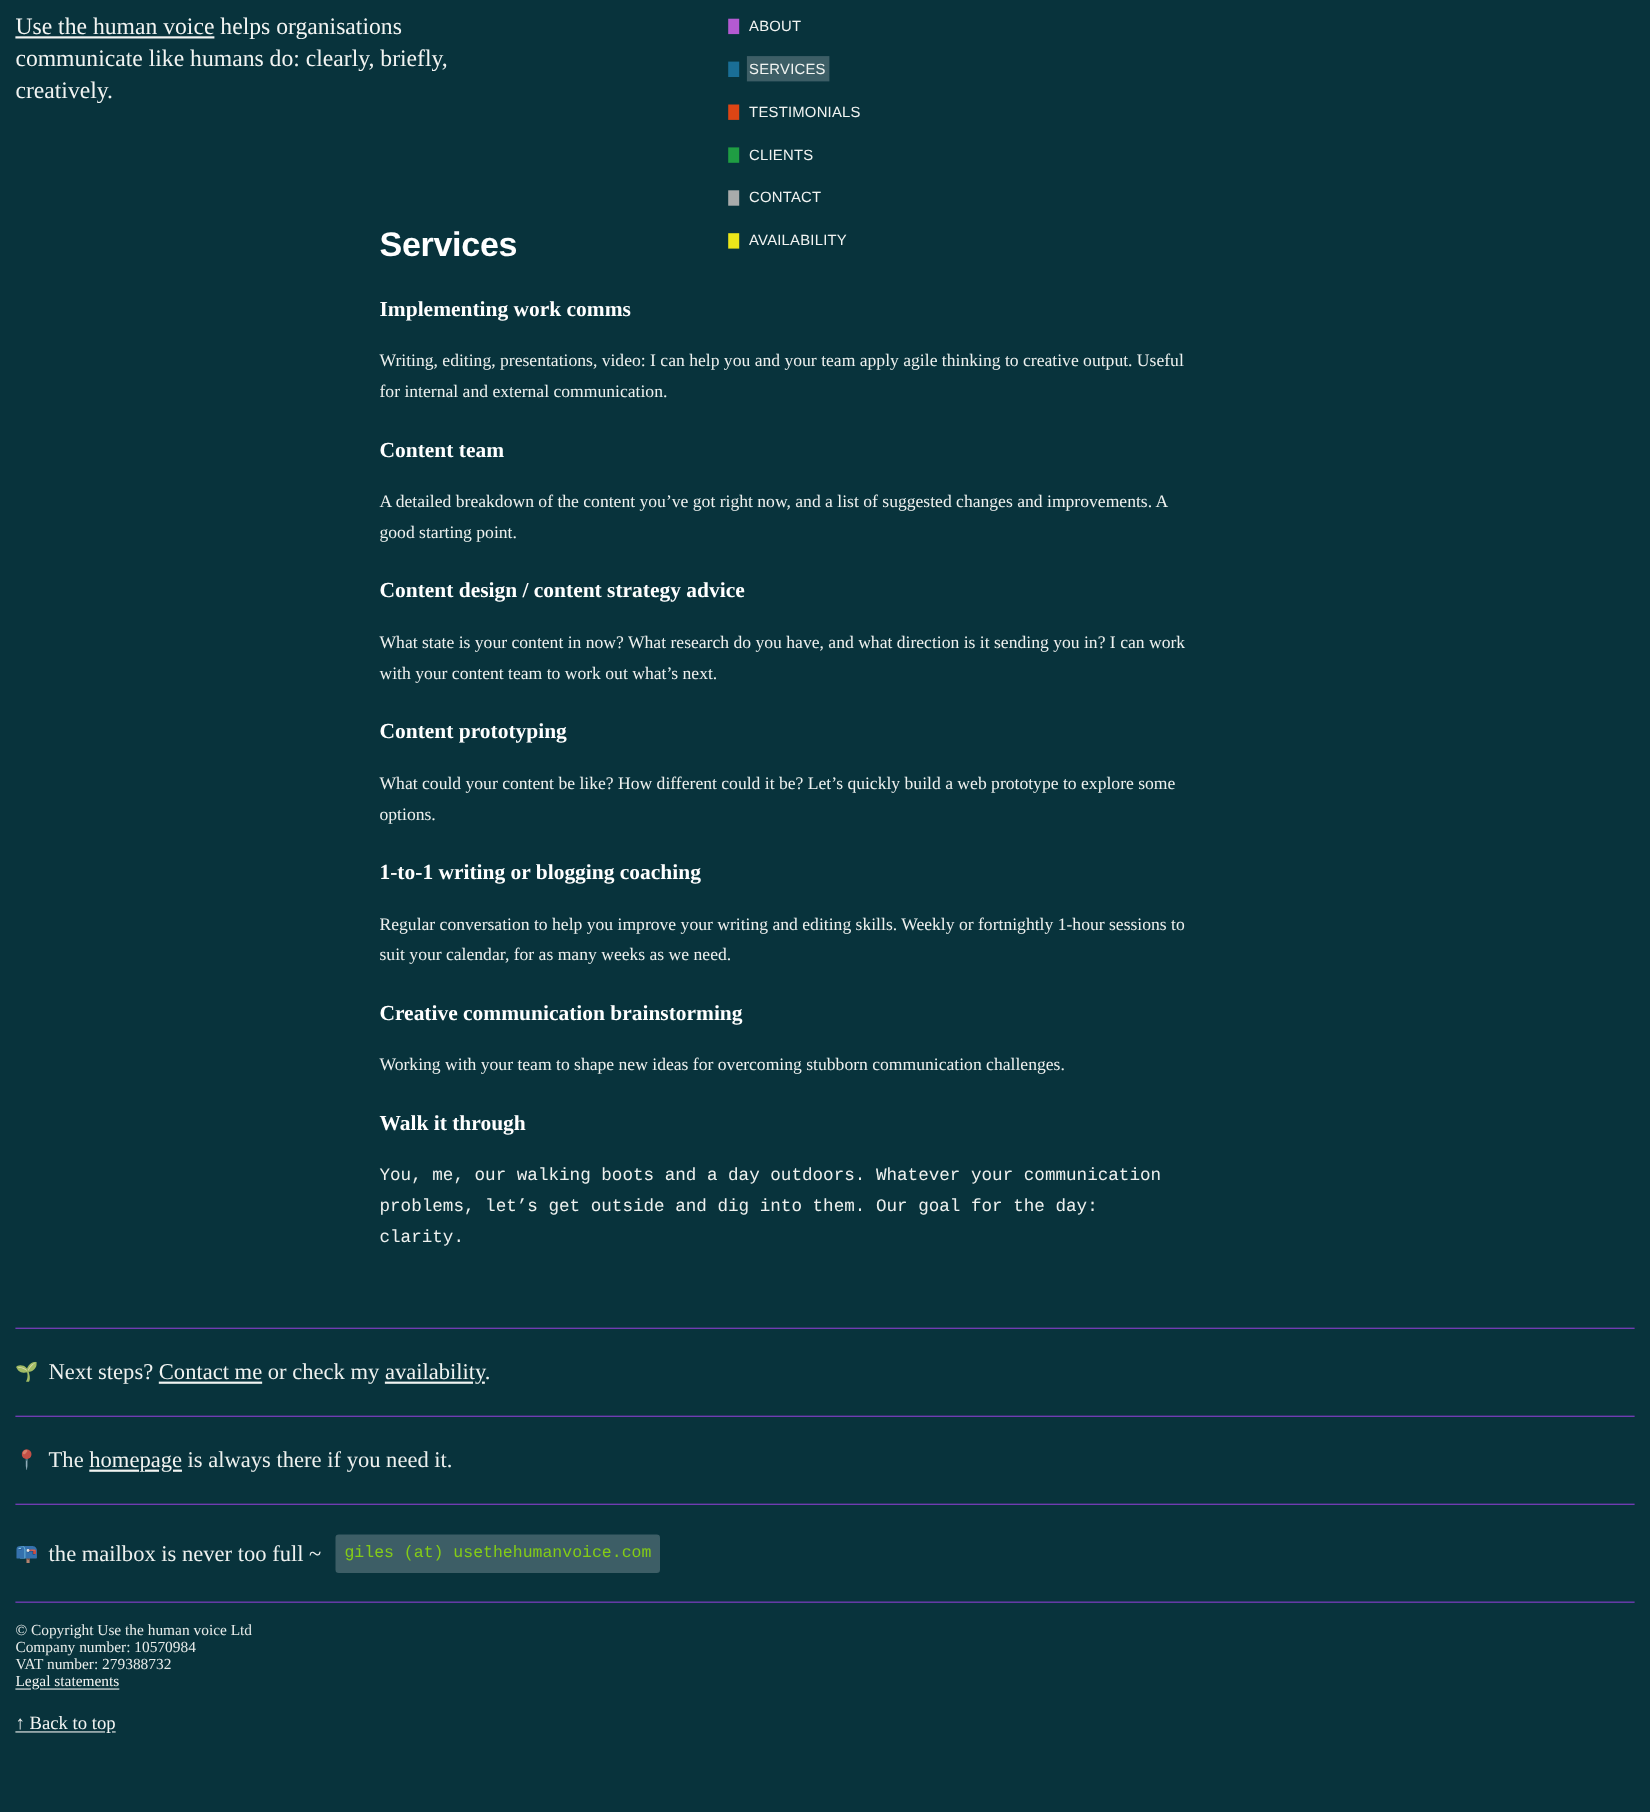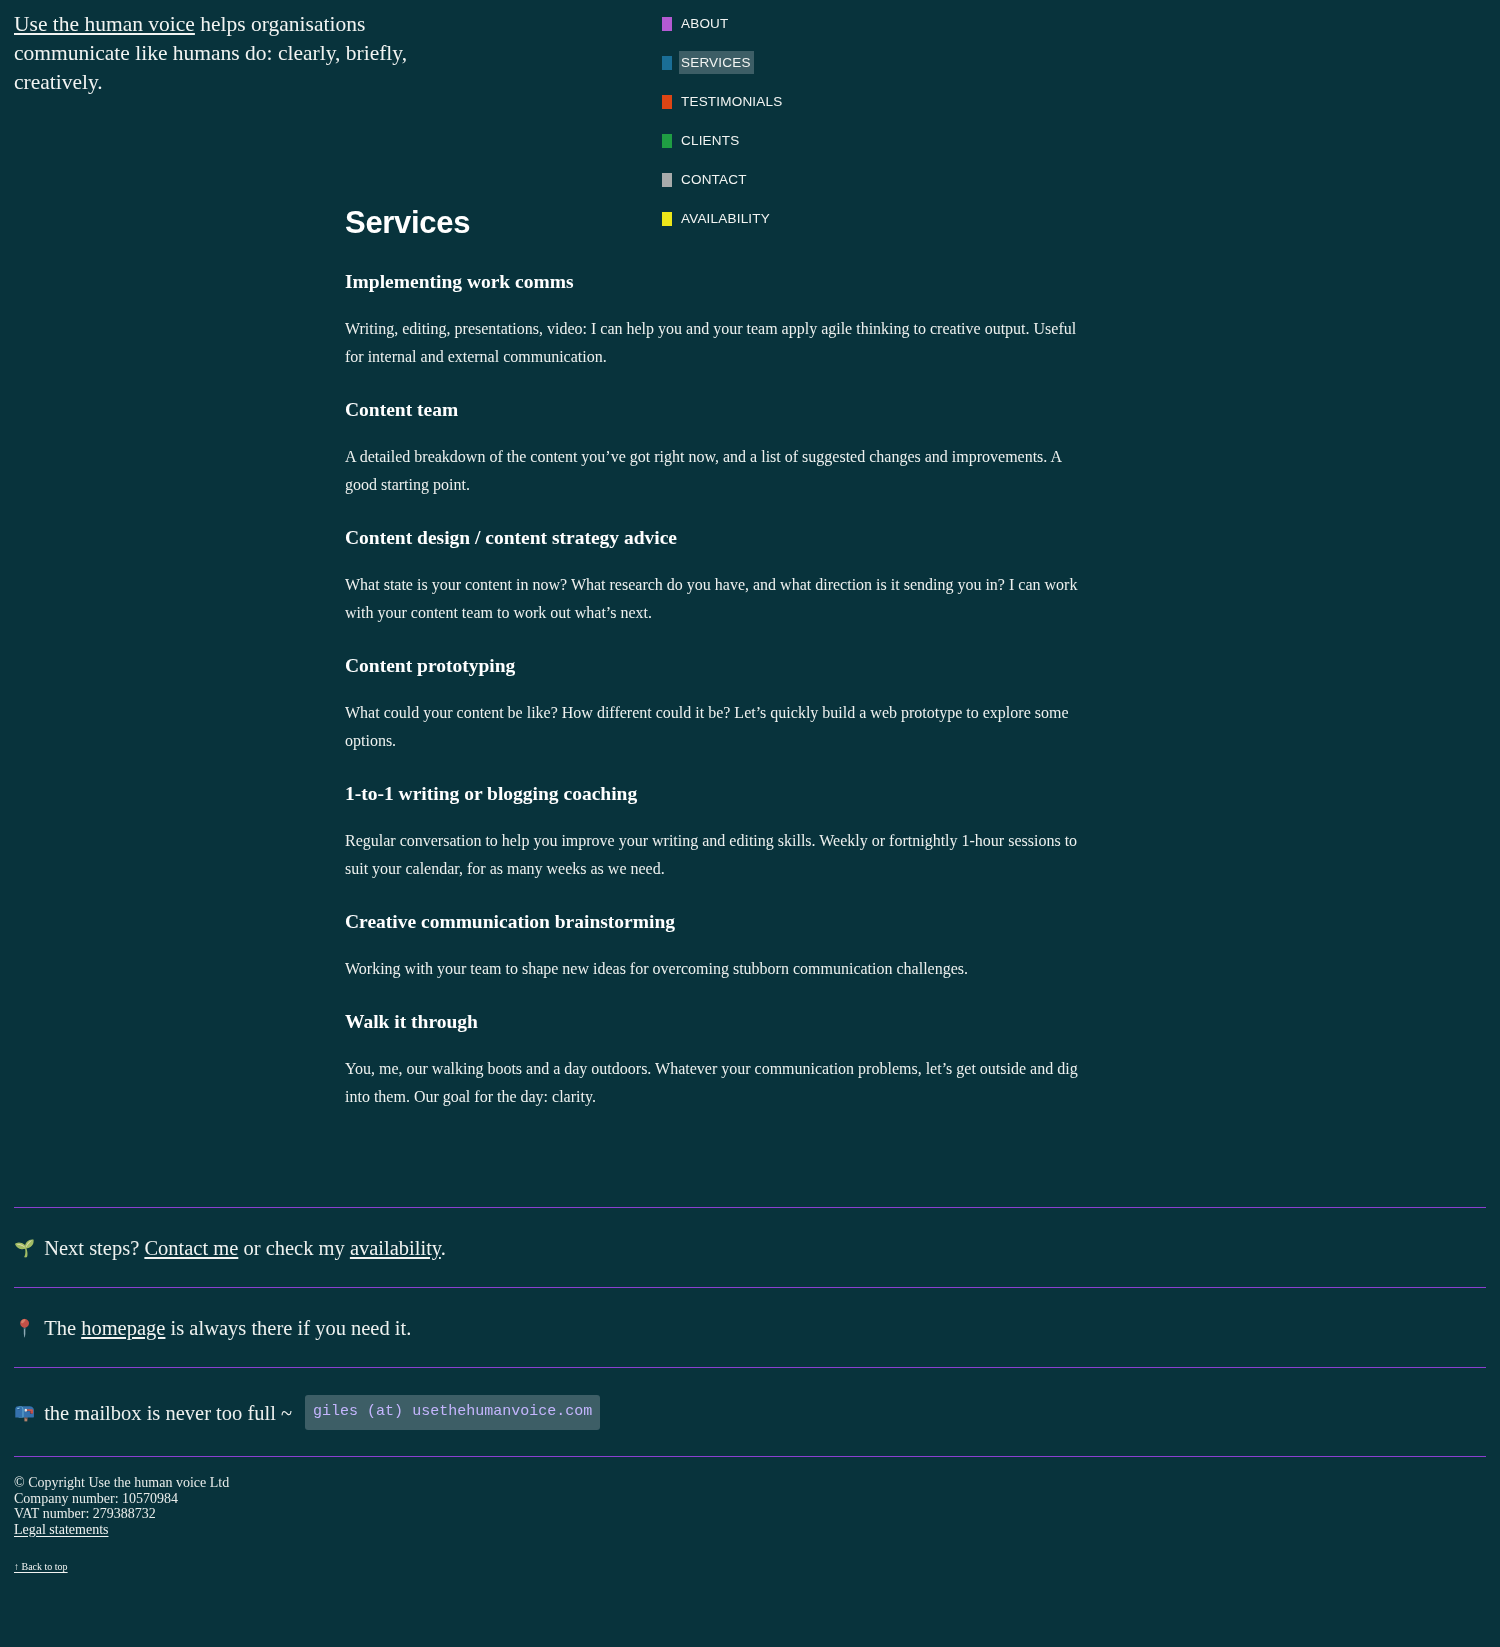--- a/index.html
+++ b/index.html
@@ -91,21 +91,21 @@
     font-weight: bold;
     margin: 0 0 22px 0;
     color: #ffffff;
   }
   p.svc-body {
     font-size: 16px;
     line-height: 28px;
     margin: 0 0 28px 0;
     color: #eef1ef;
   }
-  .svc-block:last-child p.svc-body { margin-bottom: 4px; }
+  .svc-block:last-child p.svc-body { margin-bottom: 4px; font-family: Liberation Mono, monospace; }
 
   
   .footer {
     position: absolute;
     left: 0;
     top: 1207px;
     width: 1500px;
   }
   .rule {
     border: 0;
@@ -127,37 +127,37 @@
     font-size: 17px;
     line-height: 1;
     display: inline-block;
     flex: 0 0 auto;
     filter: grayscale(0.35);
   }
   .code-badge {
     font-family: "Liberation Mono", "DejaVu Sans Mono", monospace;
     font-size: 15px;
     background: #3d5e66;
-    color: #c4b5fd;
+    color: #84cc16;
     padding: 4px 8px 5px 8px;
     border-radius: 3px;
     margin-left: 4px;
     white-space: nowrap;
   }
   .legal {
     padding: 18px 14px 4px 14px;
     font-size: 14px;
     line-height: 15.5px;
     color: #e8ecea;
   }
   .legal div { white-space: nowrap; }
   .legal a { font-size: 14px; }
   .backtotop {
     padding: 18px 14px 16px 14px;
-    font-size: 10px;
+    font-size: 17px;
     line-height: 16px;
   }
   .backtotop a { white-space: nowrap; }
 </style>
 </head>
 <body>
 
 <div class="top">
 
   <div class="tagline">

